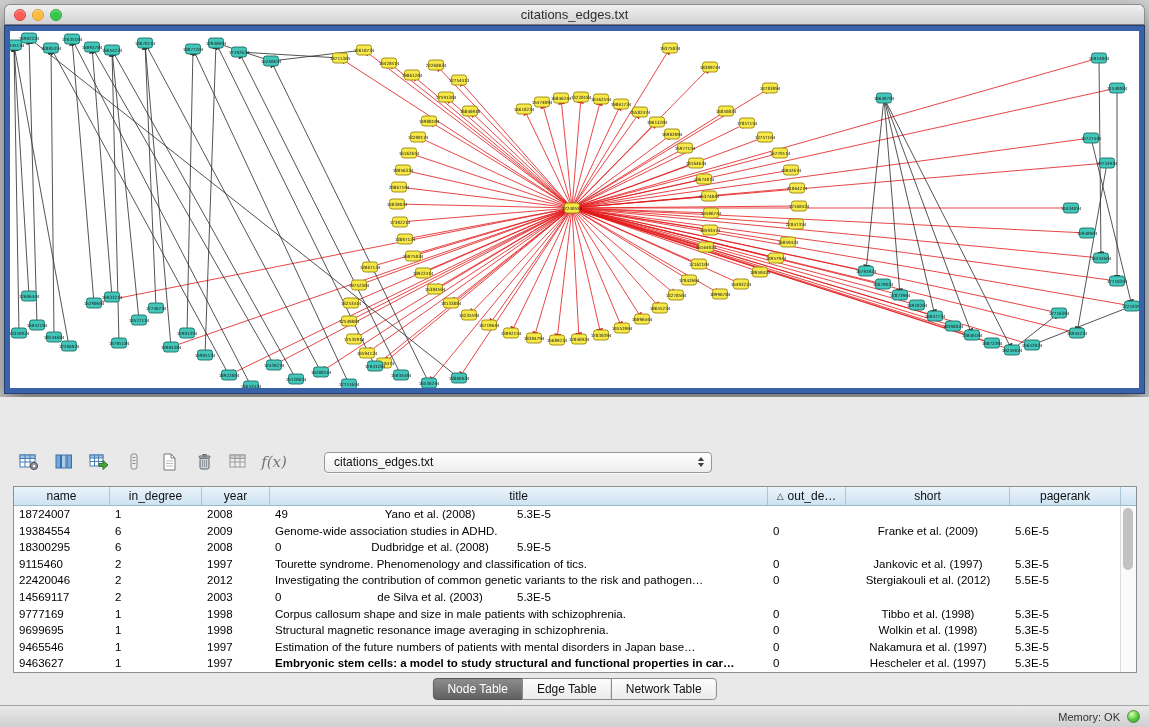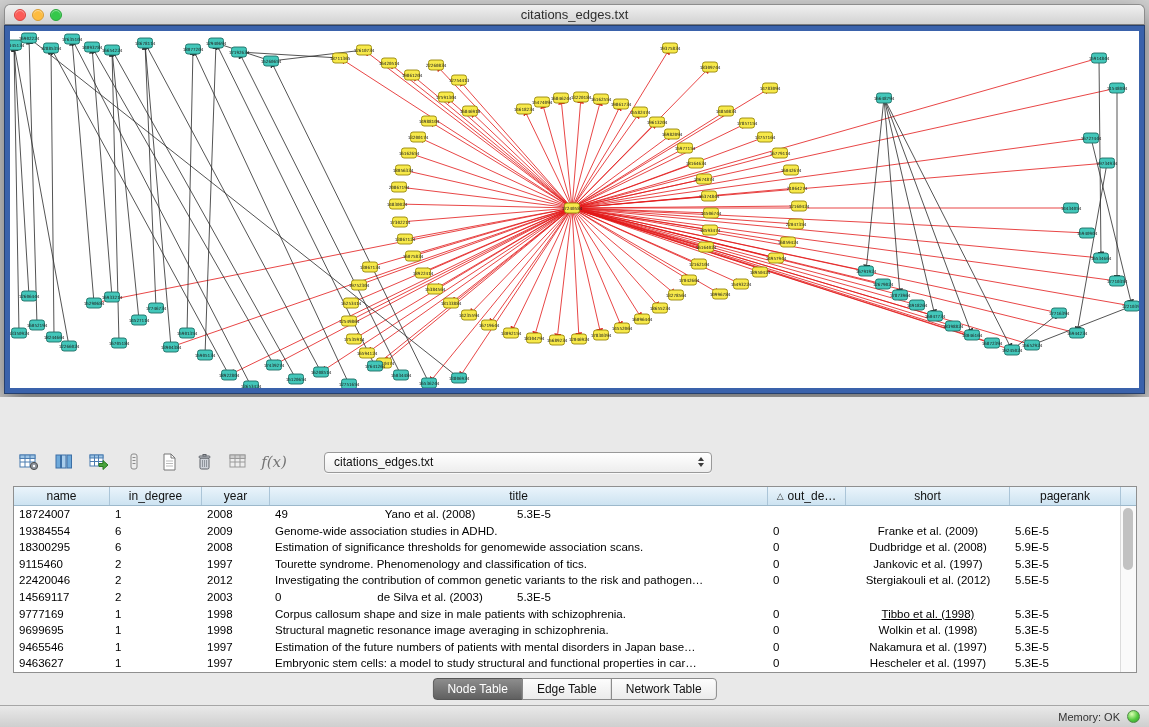--- a/index.html
+++ b/index.html
@@ -882,21 +882,20 @@
             <div class="td" style="width: 68px;">2009</div>
             <div class="td" style="width: 498px;">Genome-wide association studies in ADHD.</div>
             <div class="td" style="width: 78px;">0</div>
             <div class="td center" style="width: 164px;">Franke et al. (2009)</div>
             <div class="td" style="width: 111px;">5.6E-5</div>
           </div>
           <div class="tr">
             <div class="td" style="width: 96px;">18300295</div>
             <div class="td" style="width: 92px;">6</div>
             <div class="td" style="width: 68px;">2008</div>
-            <div class="td" style="width: 498px;">Estimation of significance thresholds for genomewide association scans.</div>
             <div class="td" style="width: 78px;">0</div>
             <div class="td center" style="width: 164px;">Dudbridge et al. (2008)</div>
             <div class="td" style="width: 111px;">5.9E-5</div>
           </div>
           <div class="tr">
             <div class="td" style="width: 96px;">9115460</div>
             <div class="td" style="width: 92px;">2</div>
             <div class="td" style="width: 68px;">1997</div>
             <div class="td" style="width: 498px;">Tourette syndrome. Phenomenology and classification of tics.</div>
             <div class="td" style="width: 78px;">0</div>
@@ -919,21 +918,21 @@
             <div class="td" style="width: 78px;">0</div>
             <div class="td center" style="width: 164px; text-align: center;">de Silva et al. (2003)</div>
             <div class="td" style="width: 111px;">5.3E-5</div>
           </div>
           <div class="tr">
             <div class="td" style="width: 96px;">9777169</div>
             <div class="td" style="width: 92px;">1</div>
             <div class="td" style="width: 68px;">1998</div>
             <div class="td" style="width: 498px;">Corpus callosum shape and size in male patients with schizophrenia.</div>
             <div class="td" style="width: 78px;">0</div>
-            <div class="td center" style="width: 164px; text-decoration: underline;">Tibbo et al. (1998)</div>
+            <div class="td center" style="width: 164px;">Tibbo et al. (1998)</div>
             <div class="td" style="width: 111px;">5.3E-5</div>
           </div>
           <div class="tr">
             <div class="td" style="width: 96px;">9699695</div>
             <div class="td" style="width: 92px;">1</div>
             <div class="td" style="width: 68px;">1998</div>
             <div class="td" style="width: 498px;">Structural magnetic resonance image averaging in schizophrenia.</div>
             <div class="td" style="width: 78px;">0</div>
             <div class="td center" style="width: 164px;">Wolkin et al. (1998)</div>
             <div class="td" style="width: 111px;">5.3E-5</div>
@@ -944,21 +943,21 @@
             <div class="td" style="width: 68px;">1997</div>
             <div class="td" style="width: 498px;">Estimation of the future numbers of patients with mental disorders in Japan base…</div>
             <div class="td" style="width: 78px;">0</div>
             <div class="td center" style="width: 164px;">Nakamura et al. (1997)</div>
             <div class="td" style="width: 111px;">5.3E-5</div>
           </div>
           <div class="tr">
             <div class="td" style="width: 96px;">9463627</div>
             <div class="td" style="width: 92px;">1</div>
             <div class="td" style="width: 68px;">1997</div>
-            <div class="td" style="width: 498px;">Embryonic stem cells: a model to study structural and functional properties in car…</div>
+            <div class="td" style="width: 498px; font-weight: bold;">Embryonic stem cells: a model to study structural and functional properties in car…</div>
             <div class="td" style="width: 78px;">0</div>
             <div class="td center" style="width: 164px;">Hescheler et al. (1997)</div>
             <div class="td" style="width: 111px;">5.3E-5</div>
           </div>
         </div>
       <div class="vscroll">
         <div class="vthumb"></div>
       </div>
     </div>
 

